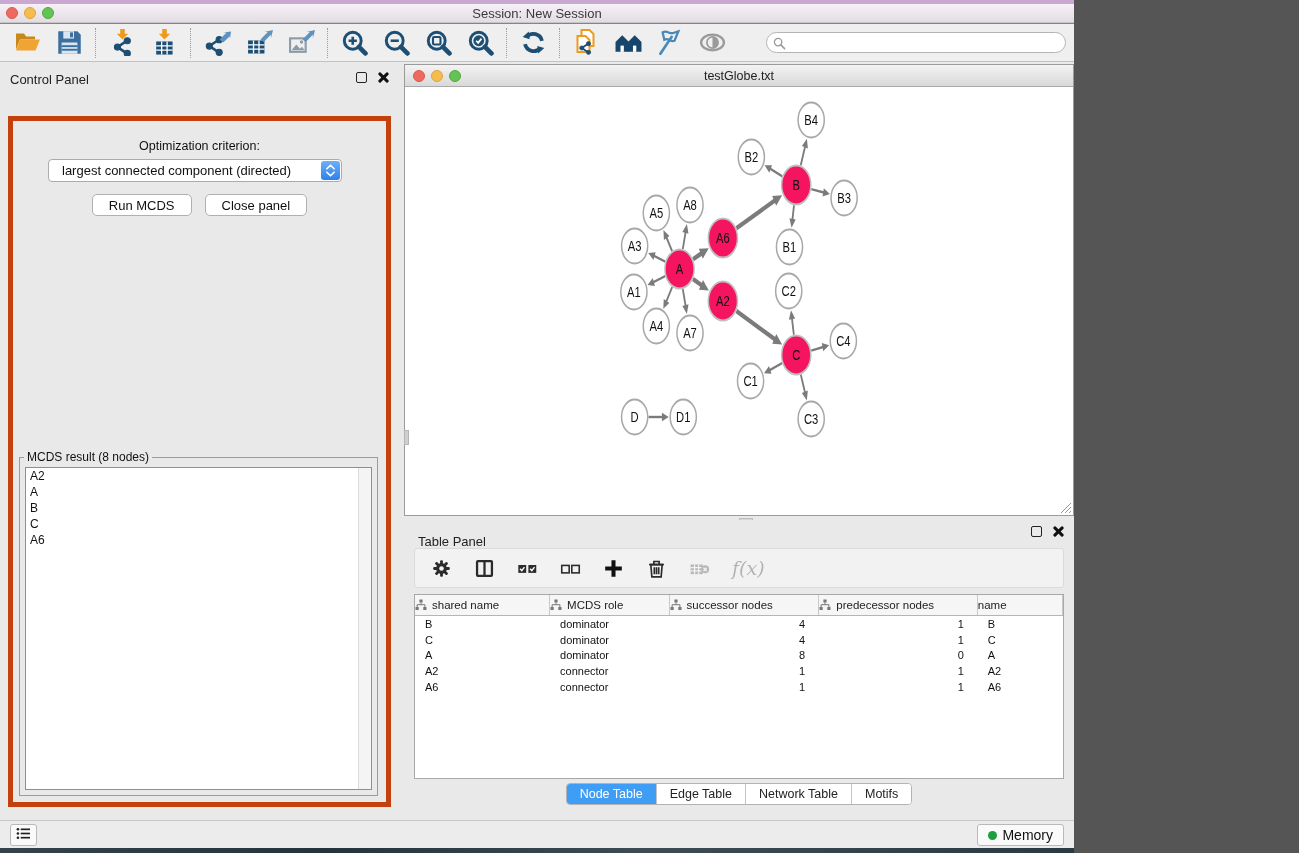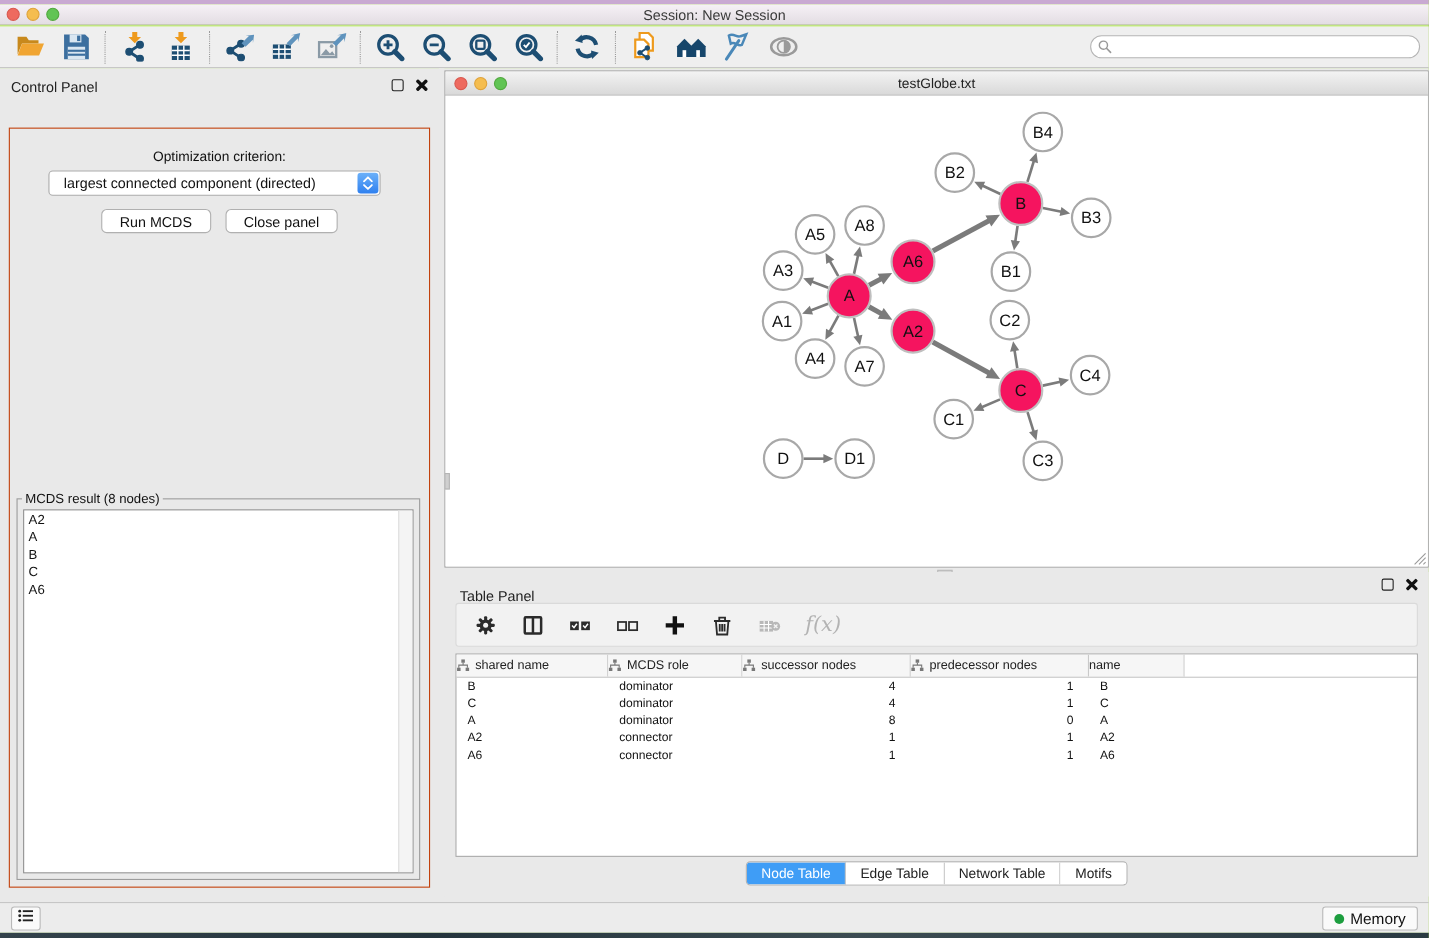--- a/index.html
+++ b/index.html
@@ -1,17 +1,17 @@
 <!DOCTYPE html>
 <html><head>
 <meta charset="utf-8">
 <style>
   * { margin:0; padding:0; box-sizing:border-box; }
   body { background:#555; font-family:"Liberation Sans", sans-serif; }
-  .app { position:relative; width:1299px; height:853px; background:#bef264; overflow:hidden;
+  .app { position:relative; width:1074px; height:853px; background:#14b8a6; overflow:hidden;
          font-family:"Liberation Sans", sans-serif; }
 
   
   .top-strip { position:absolute; left:0; top:0; width:100%; height:4px; background:#c9a9d2; }
   .titlebar { position:absolute; left:0; top:4px; width:100%; height:19px;
               background:linear-gradient(#f6f1f6,#e3dde3); border-bottom:1px solid #c8c3c8; }
   .lights { position:absolute; left:6px; top:3px; display:flex; gap:6px; }
   .light { width:12px; height:12px; border-radius:50%; }
   .light.red { background:#ee6a5f; border:1px solid #d95950; }
   .light.yellow { background:#f5bd4f; border:1px solid #dfa33c; }
@@ -46,21 +46,21 @@
   .close-ico:before { transform:rotate(45deg);} .close-ico:after { transform:rotate(-45deg);}
 
   .seg-tabs { display:flex; border:1px solid #b3b3b3; border-radius:4px; background:#fff; overflow:hidden; }
   .seg-tab { padding:2px 13px; font-size:12.5px; color:#222; border-right:1px solid #c4c4c4;
              background:#fff; height:20px; display:flex; align-items:center; }
   .seg-tab:last-child { border-right:none; }
   .seg-tab.active { background:#3f9df6; color:#fff; }
   .cp-tabs { position:absolute; left:78px; top:32px; }
 
   .cp-body { position:absolute; left:8px; right:8px; top:52px; bottom:10px;
-             border:1px solid #c2410c; background:#e9e9e9; }
+             border:5px solid #c2410c; background:#e9e9e9; }
   .opt-label { position:absolute; left:0; right:0; top:18px; text-align:center; font-size:12.5px; color:#111; }
   .select-box { position:absolute; left:35px; right:44px; top:38px; height:23px; background:#fff;
                 border:1px solid #ababab; border-radius:4px; font-size:13px; color:#111;
                 display:flex; align-items:center; padding-left:13px; }
   .select-stepper { position:absolute; right:1px; top:1px; bottom:1px; width:19px; border-radius:3px;
                     background:linear-gradient(#6cb1f9,#2f80ef); display:flex; flex-direction:column;
                     align-items:center; justify-content:center; gap:1px; }
   .select-stepper svg { width:9px; height:6px; }
   .btn-row { position:absolute; left:0; right:0; top:73px; display:flex; justify-content:center; gap:13px; }
   .mac-btn { height:22px; background:#fff; border:1px solid #b0b0b0; border-radius:5px;

